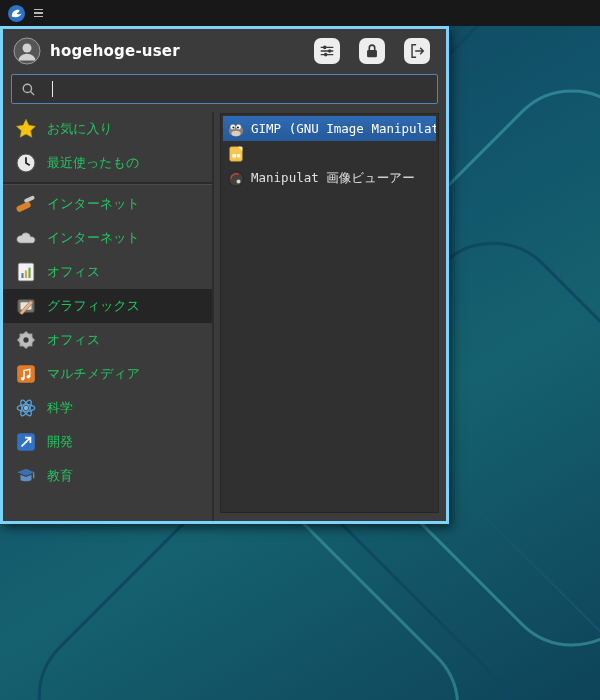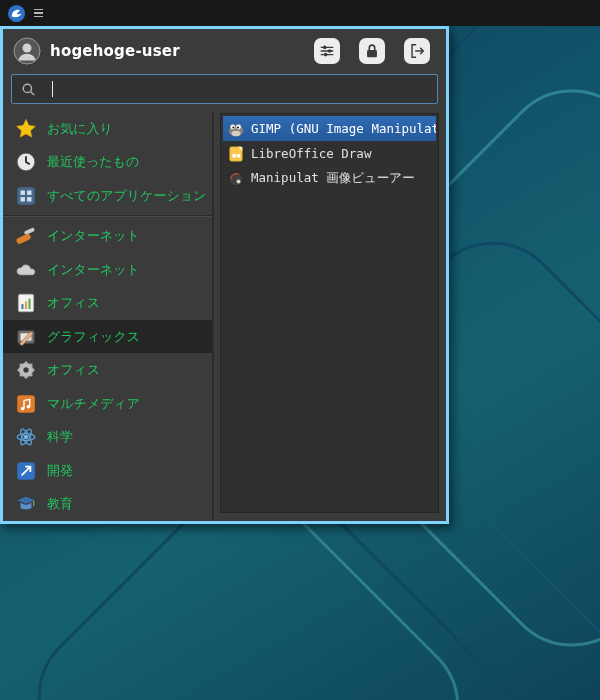--- a/index.html
+++ b/index.html
@@ -155,34 +155,20 @@
       <div class="cat">
         <span class="cicon">
           <svg width="22" height="22" viewBox="0 0 20 20">
               <circle cx="10" cy="10" r="8.2" fill="#e8e8e8" stroke="#4a4a4a" stroke-width="1"></circle>
               <path d="M10 4.8V10l3.4 2" stroke="#222" stroke-width="1.6" fill="none"></path>
             </svg>
         </span>
         <span>最近使ったもの</span>
       </div>
 
-      <div class="cat">
-        <span class="cicon">
-          <svg width="22" height="22" viewBox="0 0 20 20">
-              <rect x="2" y="2" width="16" height="16" rx="3" fill="#47688a"></rect>
-              <g fill="#cfe0ef">
-                <rect x="5" y="5" width="4" height="4"></rect>
-                <rect x="11" y="5" width="4" height="4"></rect>
-                <rect x="5" y="11" width="4" height="4"></rect>
-                <rect x="11" y="11" width="4" height="4"></rect>
-              </g>
-            </svg>
-        </span>
-        <span>すべてのアプリケーション</span>
-      </div>
 
       <div class="cat-sep"></div>
 
       <div class="cat">
         <span class="cicon">
           <svg width="22" height="22" viewBox="0 0 20 20">
               <rect x="8" y="4" width="10" height="3.4" rx="1.7" fill="#c9c9c9" transform="rotate(-25 13 5.5)"></rect>
               <rect x="1" y="10" width="13.5" height="5.5" rx="2.7" fill="#d9822b" transform="rotate(-25 7.5 12.5)"></rect>
             </svg>
         </span>
@@ -300,21 +286,20 @@
 
       <div class="app">
         <span class="aicon">
           <svg width="18" height="18" viewBox="0 0 20 20">
               <rect x="3" y="2" width="14" height="16" rx="2" fill="#f7c64a" stroke="#c89a2a" stroke-width=".6"></rect>
               <path d="M12.5 2H17v4.5z" fill="#fff" opacity=".85"></path>
               <circle cx="8" cy="12" r="2.4" fill="#fff"></circle>
               <rect x="11" y="10" width="3.8" height="3.8" fill="#fff" opacity=".9"></rect>
             </svg>
         </span>
-        <span>LibreOffice Draw</span>
       </div>
 
       <div class="app">
         <span class="aicon">
           <svg width="18" height="18" viewBox="0 0 20 20">
               <circle cx="10" cy="10" r="8" fill="#41403e" stroke="#232221" stroke-width="1"></circle>
               <path d="M4.2 10a6 6 0 0 1 8.8-5.1" stroke="#b5452f" stroke-width="1.6" fill="none"></path>
               <circle cx="12.8" cy="12.8" r="2.2" fill="#d8d3c8"></circle>
             </svg>
         </span>

